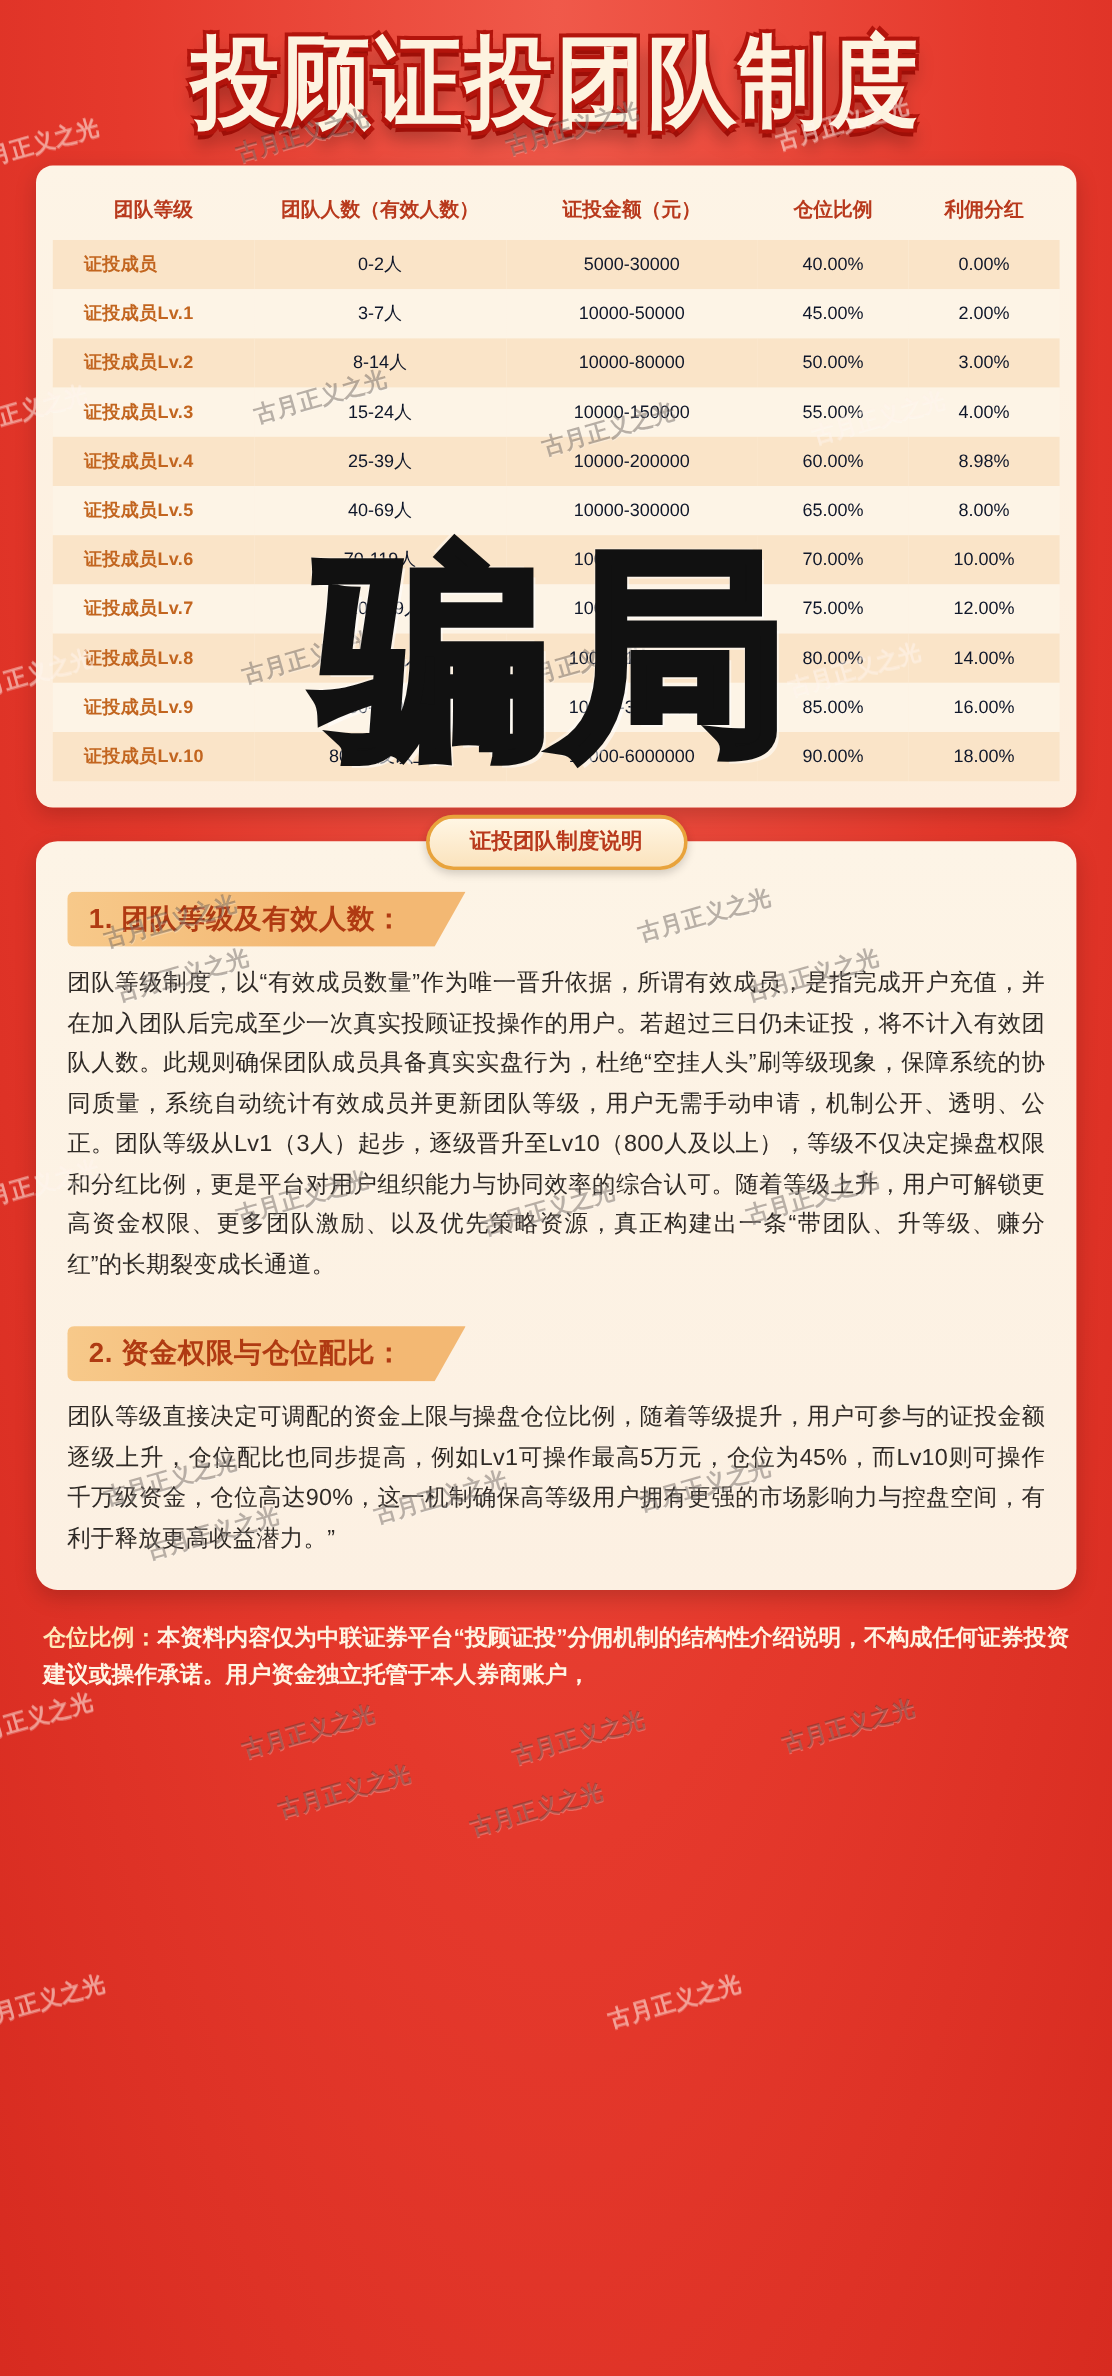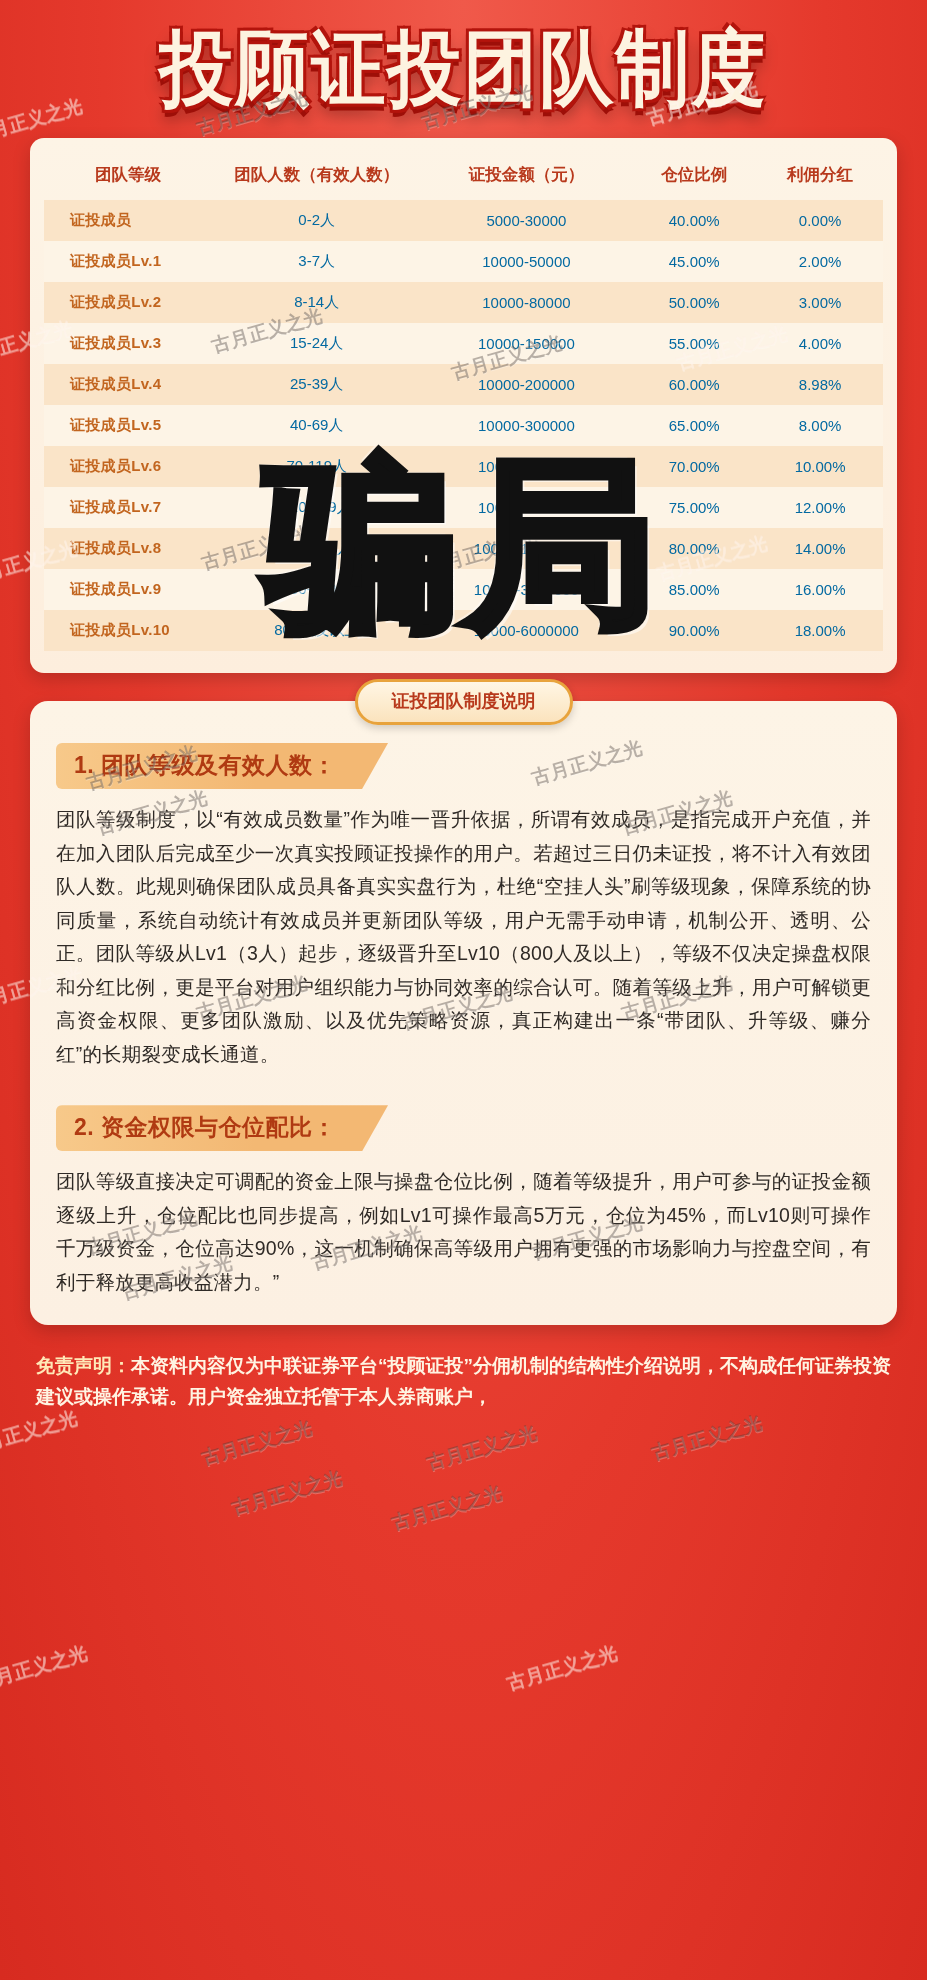--- a/index.html
+++ b/index.html
@@ -65,21 +65,21 @@
     color: #b8391c;
     font-weight: bold;
     font-size: 16.5px;
     padding: 10px 2px 14px 2px;
     text-align: center;
     white-space: nowrap;
   }
   table.levels tbody td {
     padding: 11px 2px;
     text-align: center;
-    color: #0369a1;
+    color: #0f172a;
     white-space: nowrap;
     font-size: 15px;
   }
   table.levels tbody tr:nth-child(odd) {
     background: #fae4c8;
   }
   table.levels tbody tr:nth-child(even) {
     background: #fdf4e6;
   }
   table.levels tbody td.lvl {
@@ -318,21 +318,21 @@
     </div>
 
     <div class="sec">
       <div class="sec-head">2. 资金权限与仓位配比：</div>
       <div class="sec-body">团队等级直接决定可调配的资金上限与操盘仓位比例，随着等级提升，用户可参与的证投金额逐级上升，仓位配比也同步提高，例如Lv1可操作最高5万元，仓位为45%，而Lv10则可操作千万级资金，仓位高达90%，这一机制确保高等级用户拥有更强的市场影响力与控盘空间，有利于释放更高收益潜力。”</div>
     </div>
 
   </div>
 
   <div class="disclaimer">
-    <span class="lbl">免责声明：</span><span>本资料内容仅为中联证券平台“投顾证投”分佣机制的结构性介绍说明，不构成任何证券投资建议或操作承诺。用户资金独立托管于本人券商账户，</span>
+    <span class="lbl">仓位比例：</span><span>本资料内容仅为中联证券平台“投顾证投”分佣机制的结构性介绍说明，不构成任何证券投资建议或操作承诺。用户资金独立托管于本人券商账户，</span>
   </div>
 
   <div class="wm-layer">
     <div class="wm light" style="left:-30px;  top:108px;">古月正义之光</div>
     <div class="wm" style="left:195px;  top:100px;">古月正义之光</div>
     <div class="wm" style="left:420px;  top:94px;">古月正义之光</div>
     <div class="wm light" style="left:645px;  top:90px;">古月正义之光</div>
     <div class="wm light" style="left:-40px;  top:330px;">古月正义之光</div>
     <div class="wm" style="left:210px;  top:318px;">古月正义之光</div>
     <div class="wm" style="left:450px;  top:345px;">古月正义之光</div>

